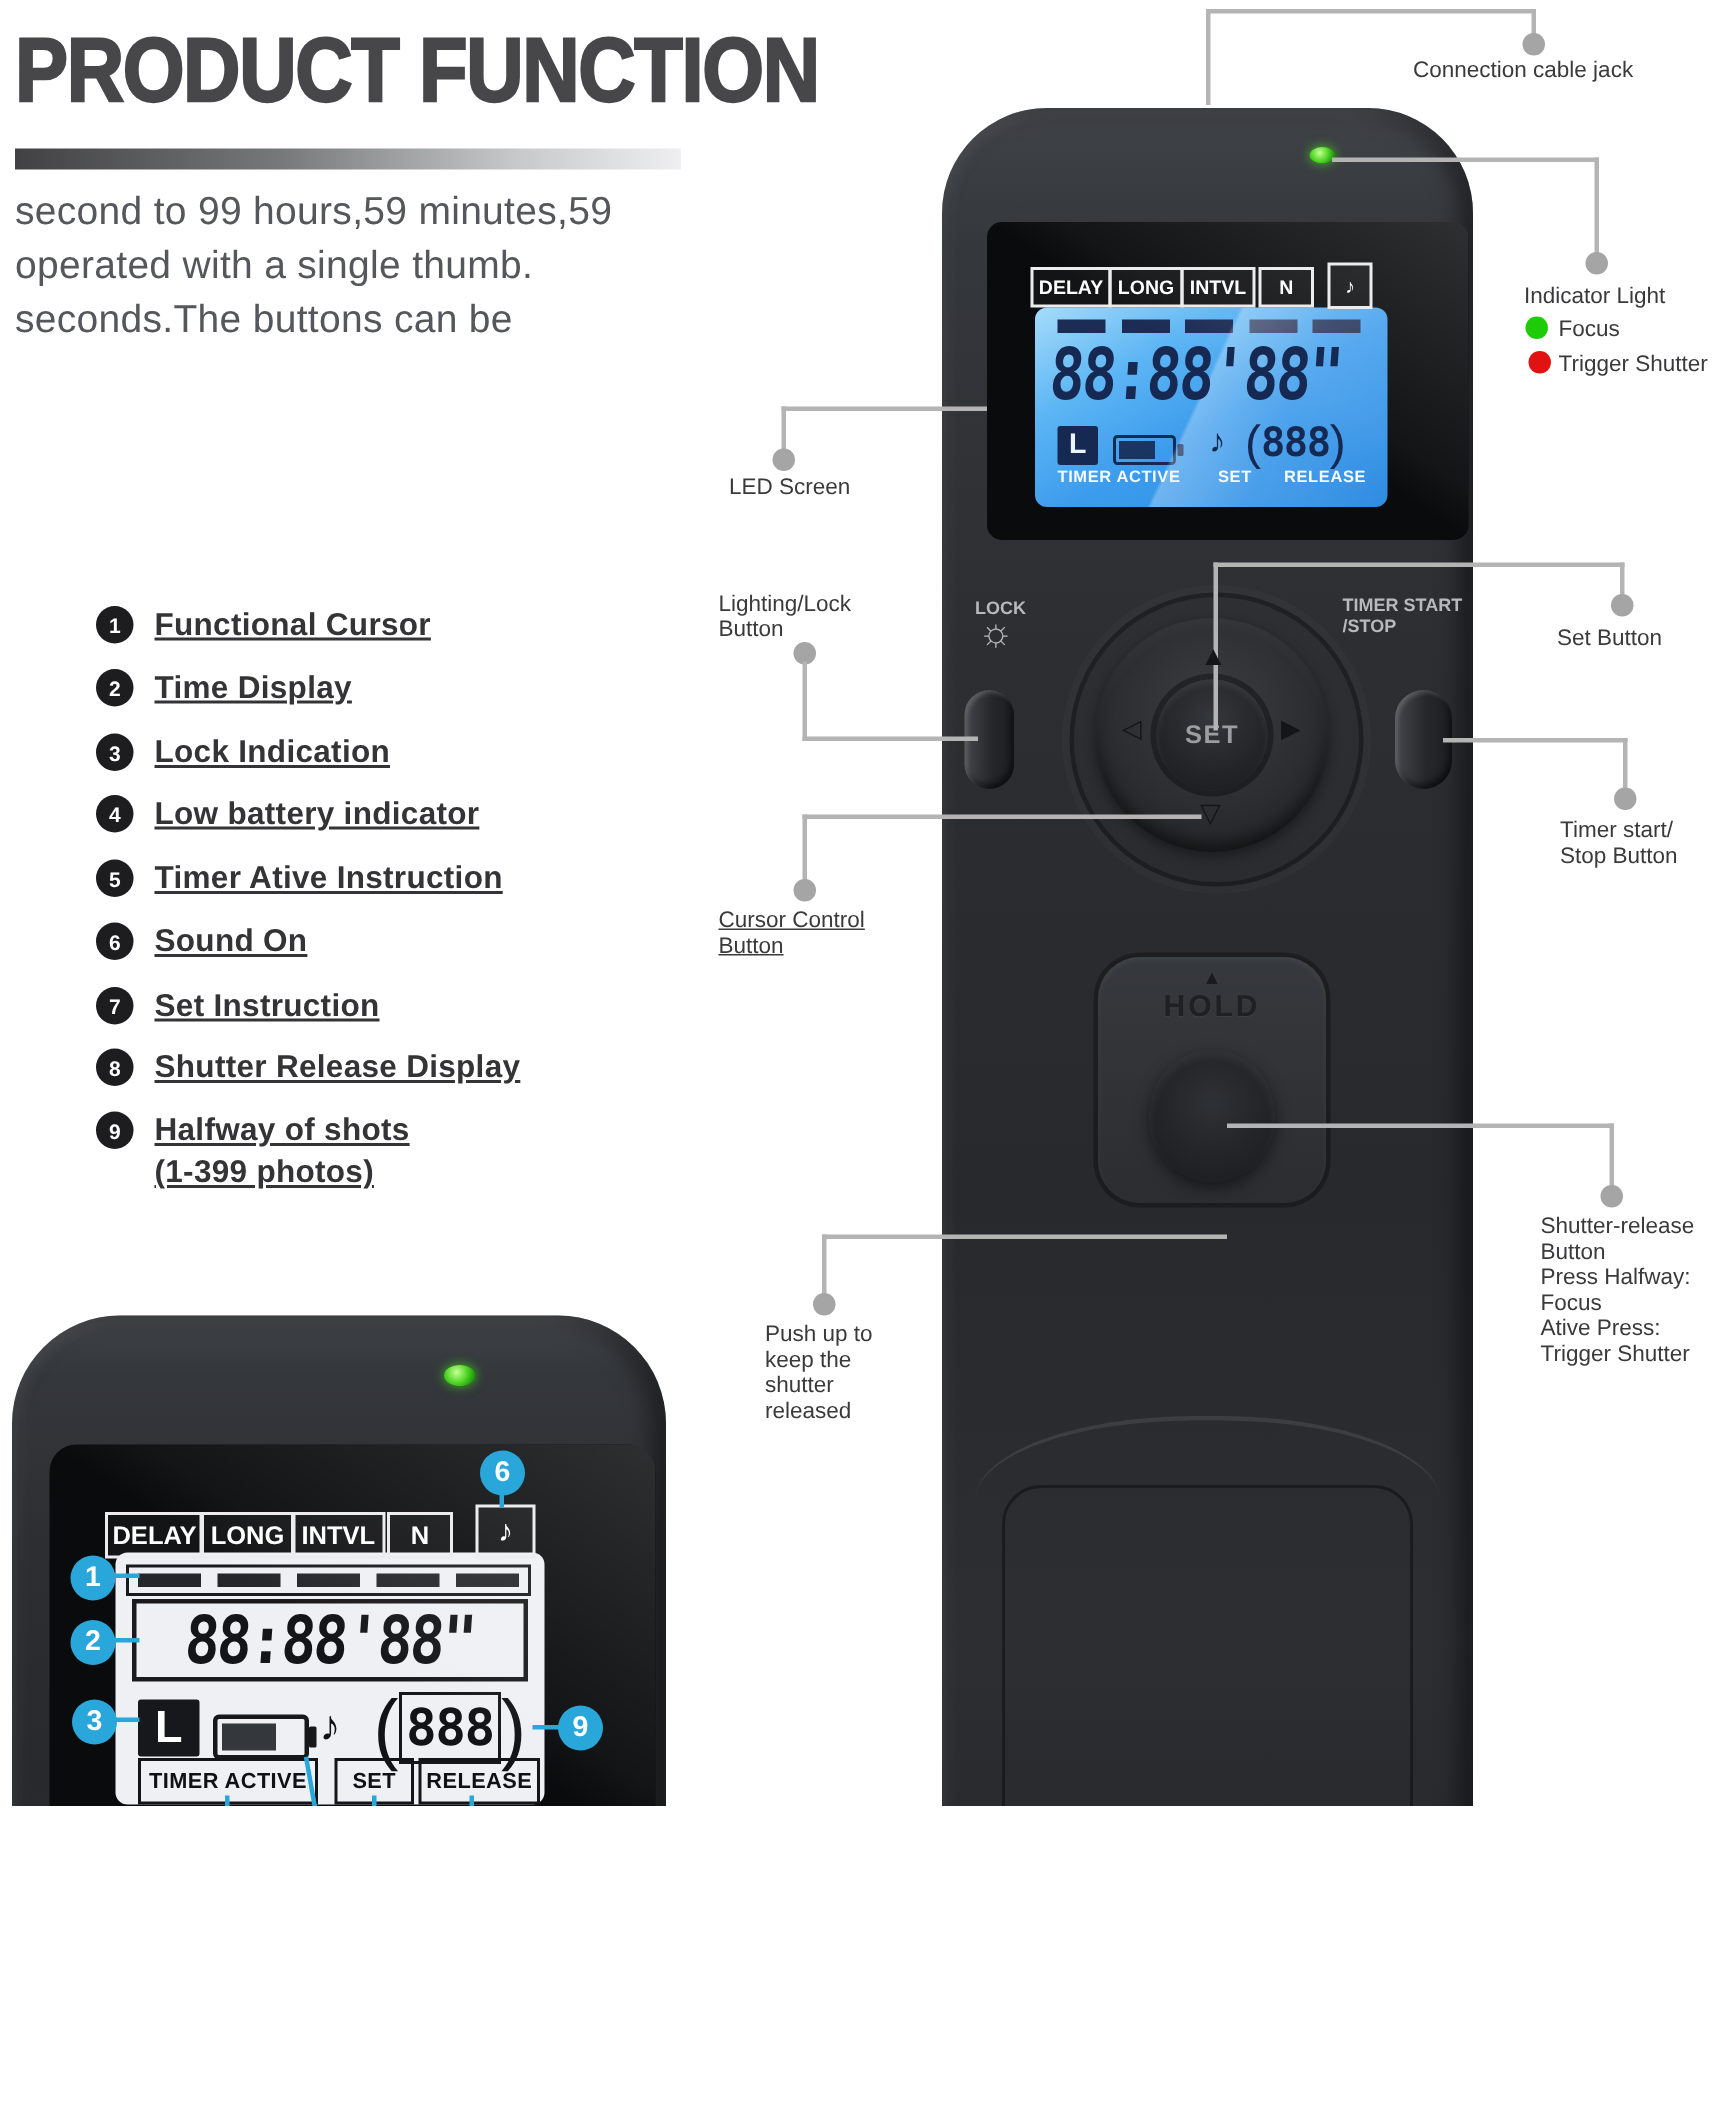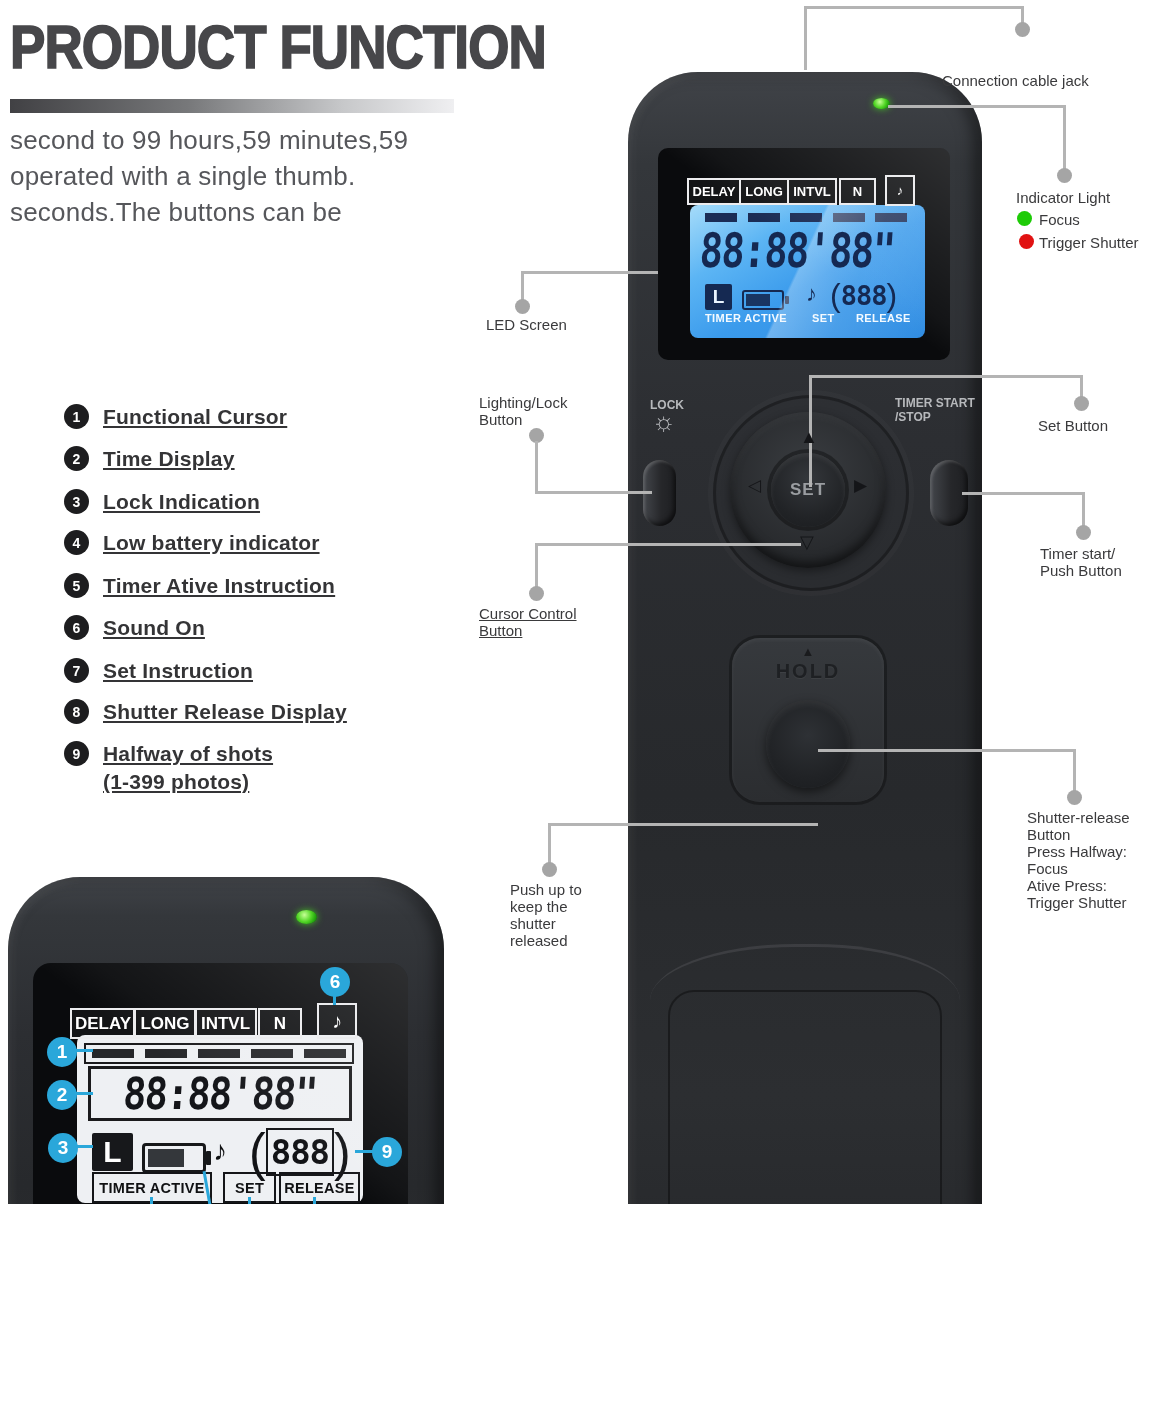--- a/index.html
+++ b/index.html
@@ -21,21 +21,21 @@
   .cdot{position:absolute;width:15px;height:15px;border-radius:50%;background:#a5a5a5;}
   .clabel{position:absolute;font-size:15px;color:#3a3a3c;line-height:17px;white-space:nowrap;}
   
   .rbody{position:absolute;background:linear-gradient(180deg,#404348 0%,#34373b 7%,#2c2e32 28%,
          #27292c 55%,#2c2e31 78%,#232528 100%);
          box-shadow:inset 5px 0 12px rgba(255,255,255,0.05),inset -8px 0 16px rgba(0,0,0,0.5),
          inset 0 6px 8px rgba(255,255,255,0.06);}
   .led{position:absolute;border-radius:50%;
        background:radial-gradient(circle at 40% 35%,#c6ff96,#52d626 45%,#1f9e0c 75%,#0c6b04 100%);
        box-shadow:0 0 7px rgba(70,220,30,0.8);}
-  .bezel{position:absolute;background:#0a0b0d;overflow:hidden;}
+  .bezel{position:absolute;background:#0a0b0d;overflow:hidden;padding-left:29px;}
   .bezel:after{content:"";position:absolute;inset:0;
        background:linear-gradient(to bottom left,rgba(255,255,255,0.15),rgba(255,255,255,0.04) 42%,transparent 50%);}
   .tag{border:2px solid #ececee;color:#fff;font-weight:bold;display:flex;align-items:center;
        justify-content:center;background:rgba(255,255,255,0.04);position:absolute;z-index:2;}
   .tagM{font-size:13px;}
   .tagZ{font-size:17px;border-width:2.5px;}
   .lcdM{position:absolute;border-radius:8px;overflow:hidden;
         background:linear-gradient(150deg,#a6dcfa 0%,#5cb5f4 28%,#3b9bec 55%,#2f8ce2 100%);}
   .lcdM:after{content:"";position:absolute;inset:0;
         background:linear-gradient(115deg,transparent 46%,rgba(255,255,255,0.28) 47%,rgba(255,255,255,0.1) 68%,transparent 100%);}
@@ -193,21 +193,21 @@
     </div>
 
     <div class="seam" style="left:22px;top:872px;width:310px;height:110px;"></div>
     <div class="gripseam" style="left:40px;top:918px;width:270px;height:360px;border-radius:26px 26px 80px 80px;"></div>
   </div>
 
   <div class="cline" style="left:804px;top:6px;width:3px;height:64px;"></div>
   <div class="cline" style="left:804px;top:6px;width:220px;height:3px;"></div>
   <div class="cline" style="left:1021px;top:6px;width:3px;height:22px;"></div>
   <div class="cdot" style="left:1015px;top:22px;"></div>
-  <div class="clabel" style="left:942px;top:38px;margin-top:34px;">Connection cable jack</div>
+  <div class="clabel" style="left:942px;top:38px;">Connection cable jack</div>
 
   <div class="cline" style="left:888px;top:105px;width:178px;height:3px;"></div>
   <div class="cline" style="left:1063px;top:105px;width:3px;height:66px;"></div>
   <div class="cdot" style="left:1057px;top:168px;"></div>
   <div class="clabel" style="left:1016px;top:189px;">Indicator Light</div>
   <div class="dotleg" style="left:1017px;top:211px;background:#1ecb07;"></div>
   <div class="clabel" style="left:1039px;top:211px;">Focus</div>
   <div class="dotleg" style="left:1019px;top:234px;background:#e11212;"></div>
   <div class="clabel" style="left:1039px;top:234px;">Trigger Shutter</div>
 
@@ -236,21 +236,21 @@
   <div class="cline" style="left:809px;top:375px;width:274px;height:3px;"></div>
   <div class="cline" style="left:1080px;top:375px;width:3px;height:24px;"></div>
   <div class="cdot" style="left:1074px;top:396px;"></div>
   <div class="clabel" style="left:1038px;top:417px;">Set Button</div>
 
   <div class="cline" style="left:962px;top:492px;width:123px;height:3px;"></div>
   <div class="cline" style="left:1082px;top:492px;width:3px;height:36px;"></div>
   <div class="cdot" style="left:1076px;top:525px;"></div>
   <div class="clabel" style="left:1040px;top:545px;">
     <div>Timer start/</div>
-    <div>Push Button</div>
+    <div>Stop Button</div>
   </div>
 
   <div class="cline" style="left:548px;top:823px;width:270px;height:3px;"></div>
   <div class="cline" style="left:548px;top:823px;width:3px;height:42px;"></div>
   <div class="cdot" style="left:542px;top:862px;"></div>
   <div class="clabel" style="left:510px;top:881px;">
     <div>Push up to</div>
     <div>keep the</div>
     <div>shutter</div>
     <div>released</div>

